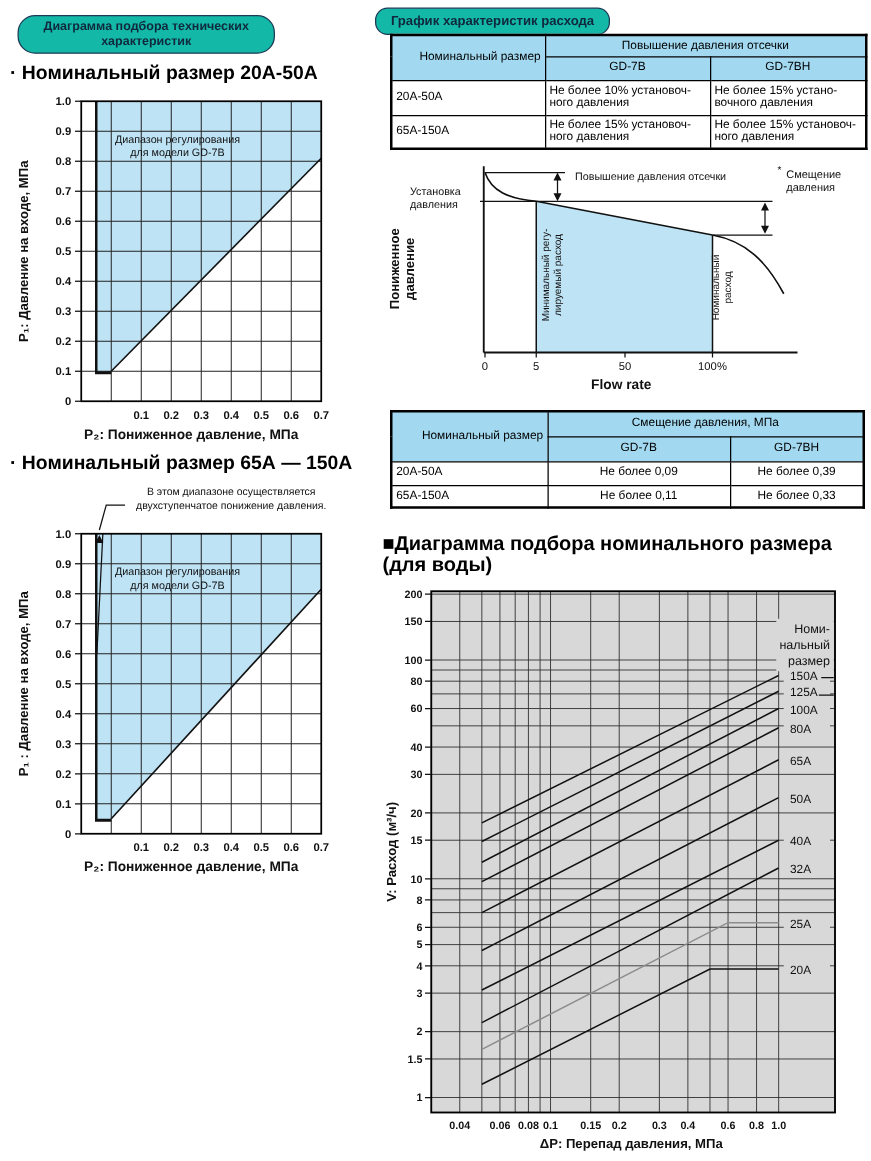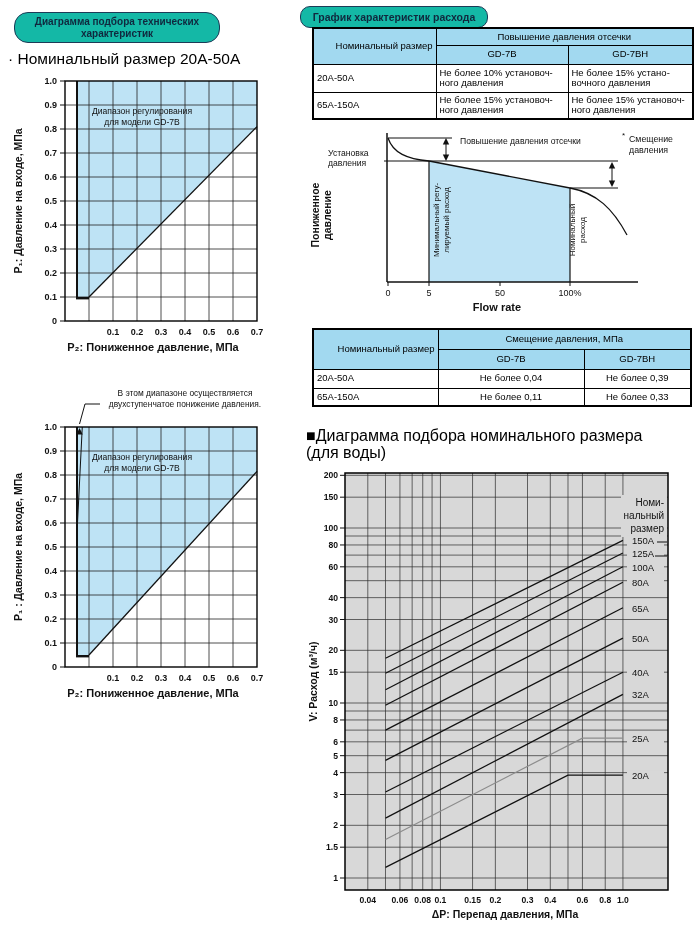--- a/index.html
+++ b/index.html
@@ -4,21 +4,21 @@
 <style>
   html,body{margin:0;padding:0;background:#fff;}
   #page{position:relative;width:697px;height:929px;background:#ffffff;overflow:hidden;
         font-family:"Liberation Sans","DejaVu Sans",sans-serif;color:#111;}
   .abs{position:absolute;}
   .pill{border:1.5px solid #1d3b57;border-radius:14px;background:#14b8a6;
         display:flex;align-items:center;justify-content:center;text-align:center;
         font-weight:bold;color:#10283e;white-space:pre-line;}
   #badge-left{left:14px;top:12px;width:204px;height:29px;font-size:10px;line-height:12px;}
   #badge-right{left:300px;top:6px;width:186px;height:20px;font-size:10.5px;border-radius:10px;}
-  .heading{font-weight:normal;font-size:15.5px;color:#000;white-space:pre-line;}
+  .heading{font-weight:bold;font-size:15.5px;color:#000;white-space:pre-line;}
   #h-chart1{left:8px;top:50px;}
   #h-chart2{left:8px;top:362px;}
   #big-title{left:306px;top:427px;font-size:16px;line-height:17px;width:380px;}
   table.spec{border-collapse:collapse;table-layout:fixed;background:#fff;}
   table.spec{border:2px solid #000;}
   table.spec td{border:1px solid #000;padding:0 3px;vertical-align:middle;
      font-size:9.5px;line-height:10.5px;color:#000;white-space:pre-line;}
   td.hdr{background:#a2d9f0;color:#0f2337;font-size:10.5px;text-align:center;}
   td.corner{background:#a2d9f0;color:#0f2337;font-size:10.5px;text-align:right;padding-left:26px;line-height:12px;}
   td.size-cell{text-align:left;font-size:10px;}
@@ -85,20 +85,21 @@
       <text x="137.00000000000003" y="267" font-size="9" text-anchor="middle" font-weight="bold" fill="#111">0.2</text>
       <text x="161.00000000000003" y="267" font-size="9" text-anchor="middle" font-weight="bold" fill="#111">0.3</text>
       <text x="185" y="267" font-size="9" text-anchor="middle" font-weight="bold" fill="#111">0.4</text>
       <text x="209" y="267" font-size="9" text-anchor="middle" font-weight="bold" fill="#111">0.5</text>
       <text x="233" y="267" font-size="9" text-anchor="middle" font-weight="bold" fill="#111">0.6</text>
       <text x="257" y="267" font-size="9" text-anchor="middle" font-weight="bold" fill="#111">0.7</text>
       <text x="22" y="133" font-size="10.5" text-anchor="middle" font-weight="bold" fill="#111" transform="rotate(-90 22 133)">P₁: Давление на входе, МПа</text>
       <text x="153" y="283" font-size="11" text-anchor="middle" font-weight="bold" fill="#111">P₂: Пониженное давление, МПа</text>
     </svg>
 
+  <div id="h-chart2" class="abs heading">· Номинальный размер 65А — 150А</div>
   <svg id="chart2" class="abs" style="left:0;top:383px" width="292" height="330">
       <path d="M77 273.2 L77 44 L257 44 L257 88.4 L89 272 L89 273.2 Z" fill="#bee3f5" stroke="none"></path>
       <line x1="89" y1="44" x2="89" y2="284" stroke="#222" stroke-width="0.8"></line>
       <line x1="113.00000000000001" y1="44" x2="113.00000000000001" y2="284" stroke="#222" stroke-width="0.8"></line>
       <line x1="137.00000000000003" y1="44" x2="137.00000000000003" y2="284" stroke="#222" stroke-width="0.8"></line>
       <line x1="161.00000000000003" y1="44" x2="161.00000000000003" y2="284" stroke="#222" stroke-width="0.8"></line>
       <line x1="185" y1="44" x2="185" y2="284" stroke="#222" stroke-width="0.8"></line>
       <line x1="209" y1="44" x2="209" y2="284" stroke="#222" stroke-width="0.8"></line>
       <line x1="233" y1="44" x2="233" y2="284" stroke="#222" stroke-width="0.8"></line>
       <line x1="65" y1="260" x2="257" y2="260" stroke="#222" stroke-width="0.8"></line>
@@ -239,21 +240,21 @@
         <tr style="height:20px">
       <td class="corner" rowspan="2">Номинальный размер</td>
       <td class="hdr" colspan="2">Смещение давления, МПа</td>
     </tr>
     <tr style="height:20px">
       <td class="hdr">GD-7B</td>
       <td class="hdr">GD-7BH</td>
     </tr>
     <tr style="height:19px">
       <td class="size-cell">20А-50А</td>
-      <td class="val-center">Не более 0,04</td>
+      <td class="val-center">Не более 0,09</td>
       <td class="val-center">Не более 0,39</td>
     </tr>
     <tr style="height:18px">
       <td class="size-cell">65А-150А</td>
       <td class="val-center">Не более 0,11</td>
       <td class="val-center">Не более 0,33</td>
     </tr>
   </tbody>
     </table>
 

